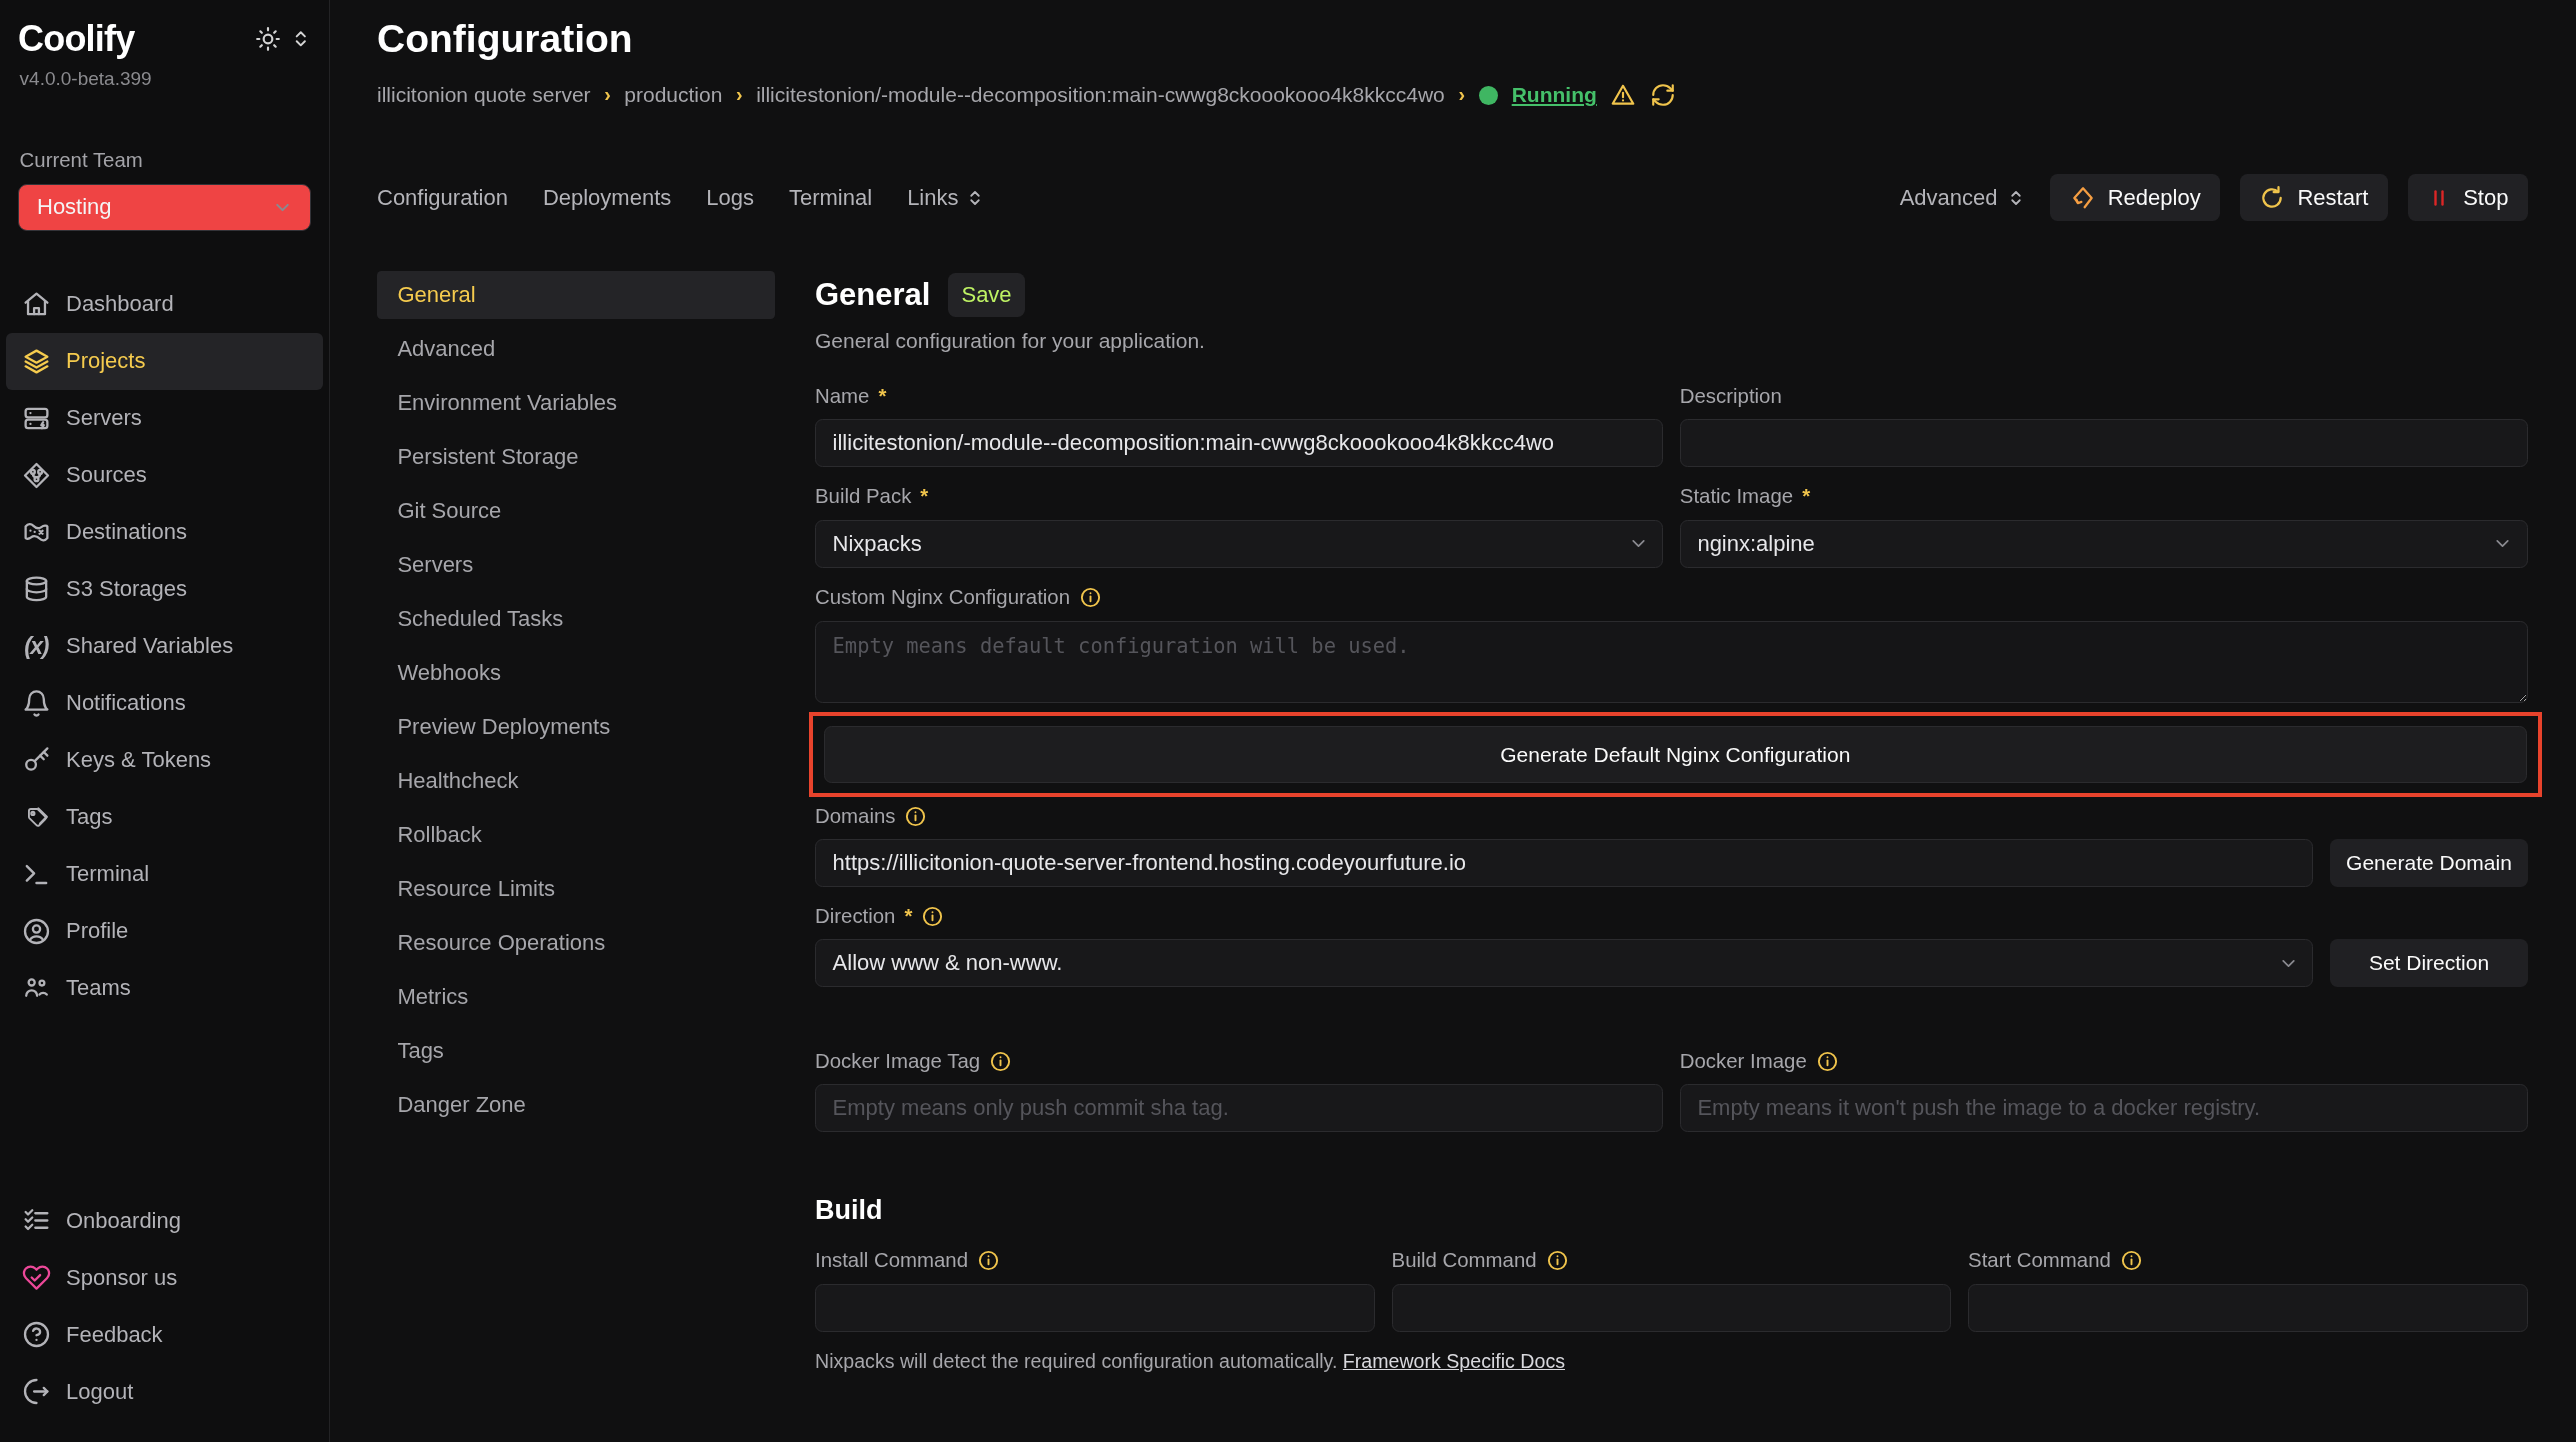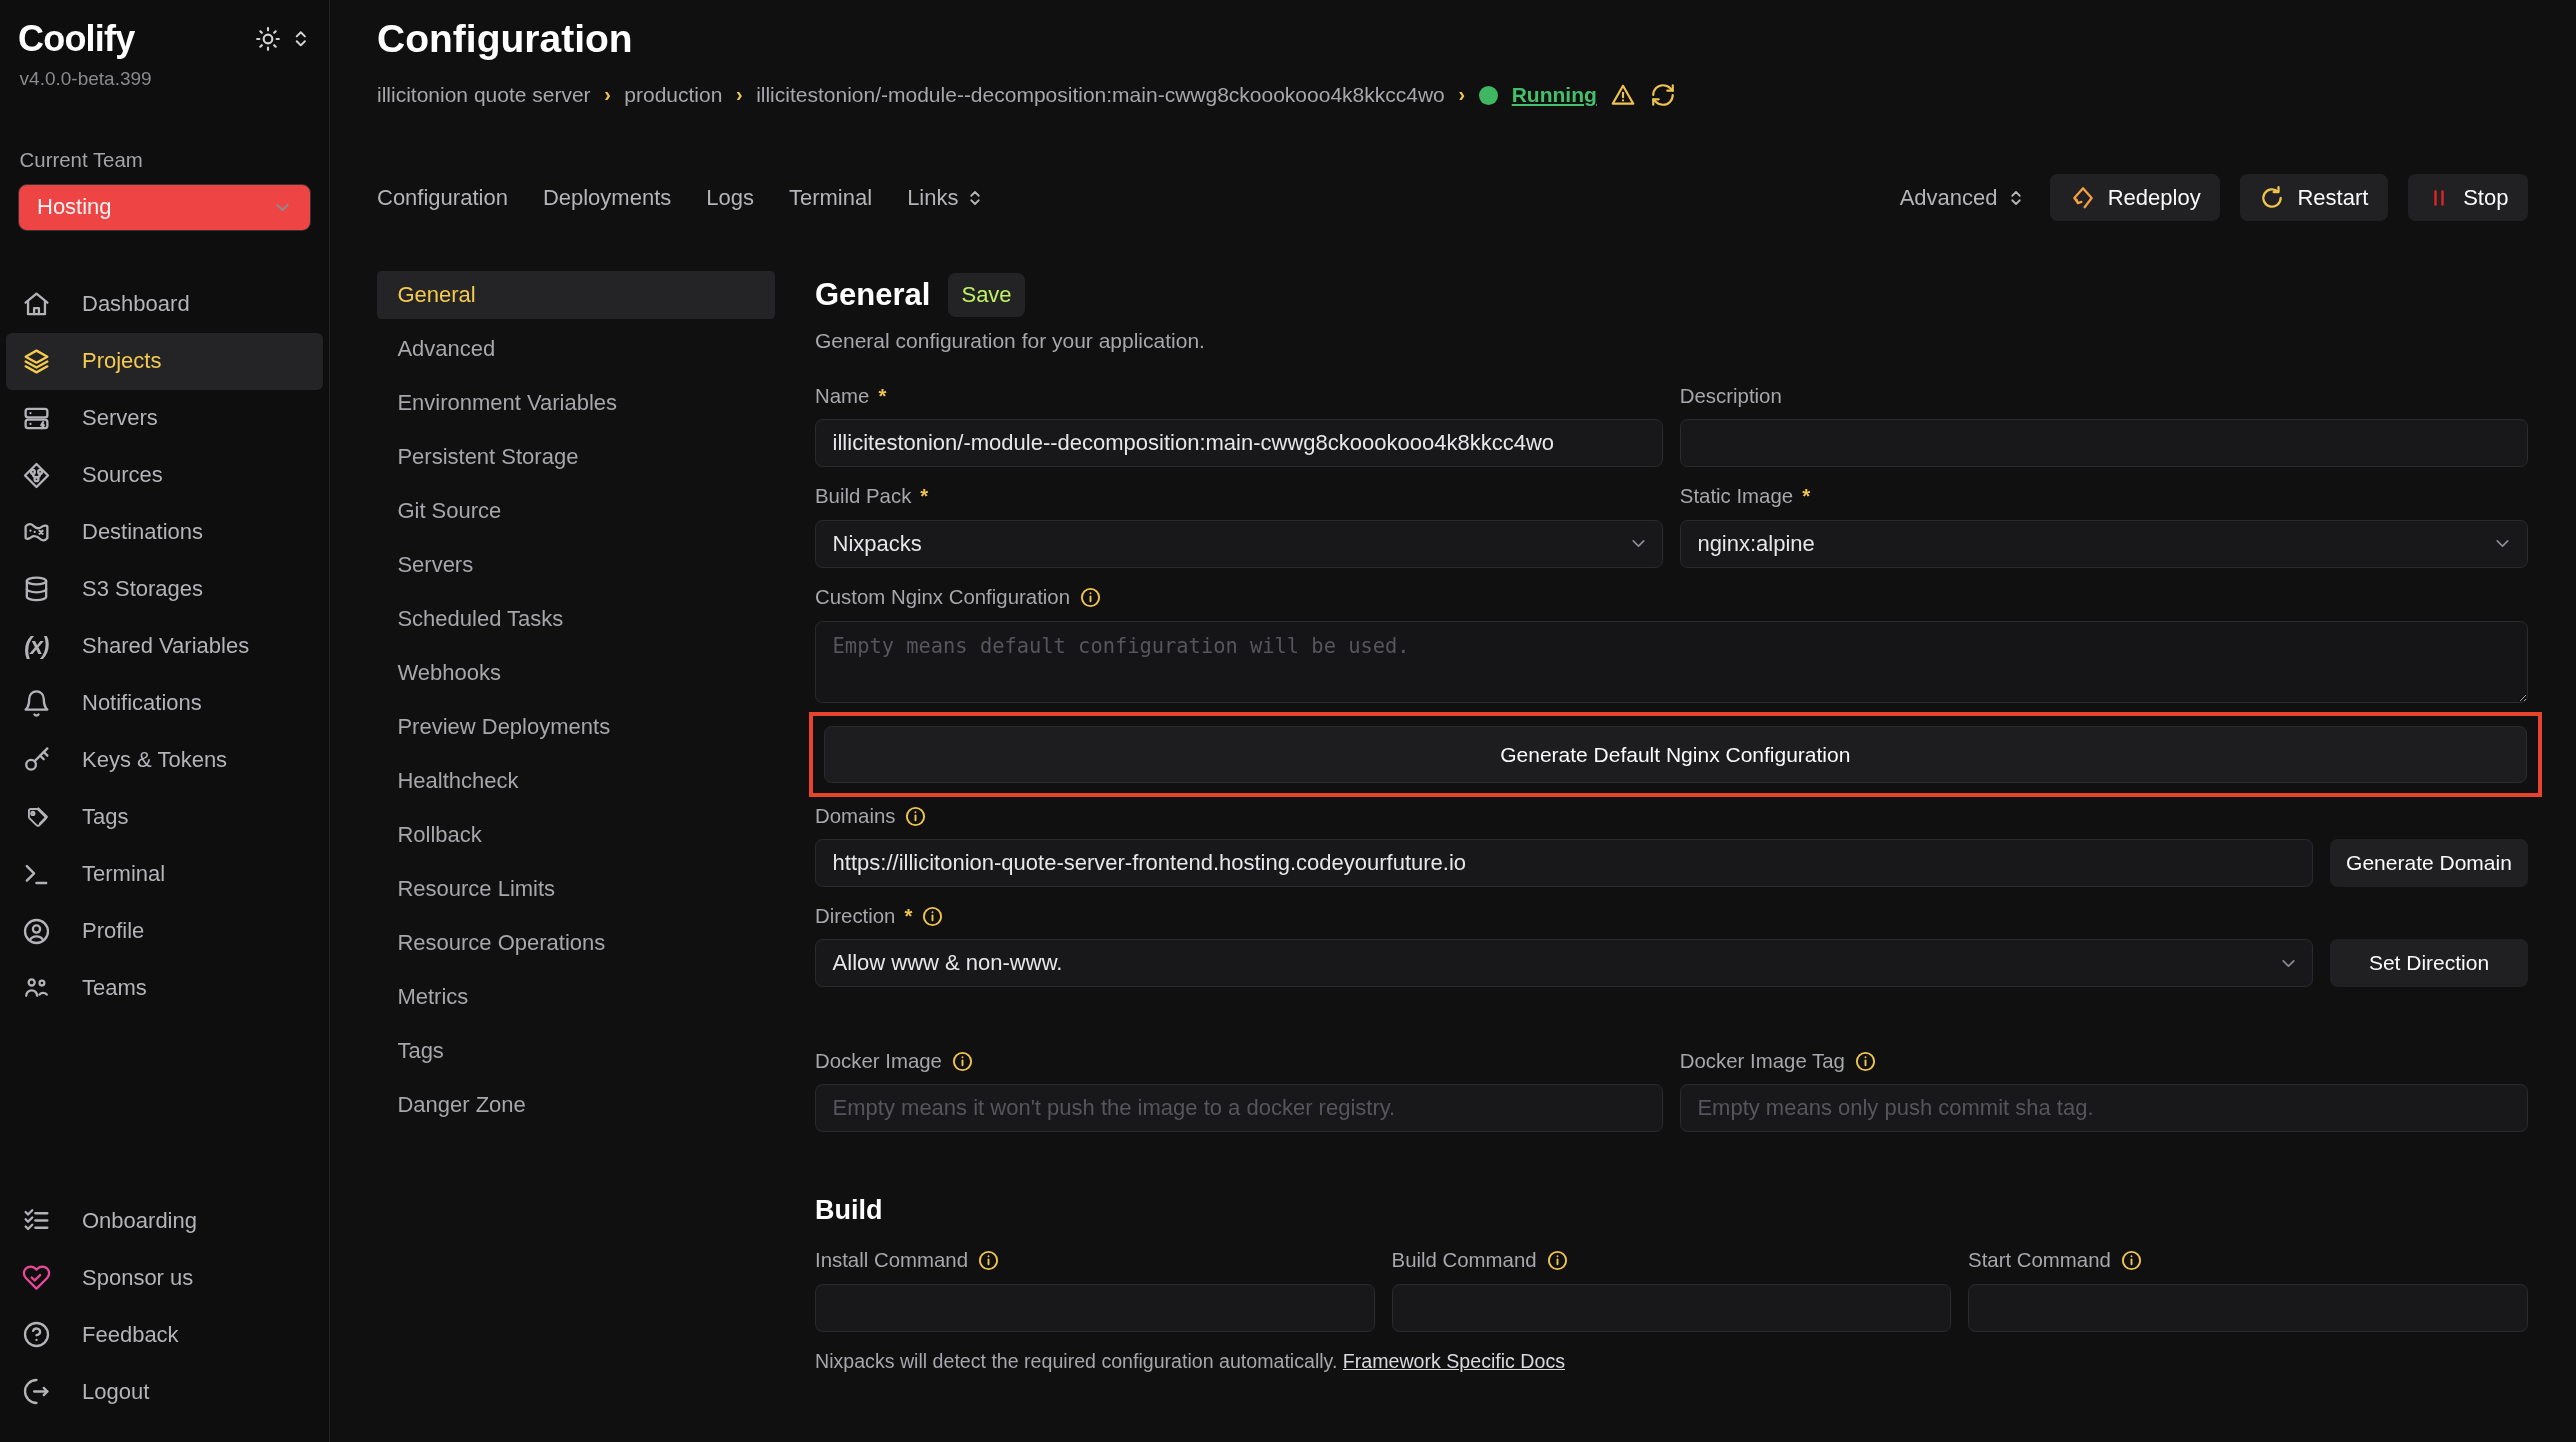--- a/index.html
+++ b/index.html
@@ -11,21 +11,21 @@
   .sidebar { width:330px; flex-shrink:0; background:#0e0e0f; border-right:1.5px solid #232325; display:flex; flex-direction:column; padding:21px 0 23px 0; }
   .logo-row { display:flex; align-items:flex-start; justify-content:space-between; padding:0 18px 0 18px; }
   .logo { font-size:36px; font-weight:bold; color:#ffffff; letter-spacing:-0.8px; line-height:1.0; }
   .logo-icons { display:flex; align-items:center; gap:10.6px; margin-top:4.5px; }
   .icon-btn { background:none; border:none; padding:0; cursor:pointer; color:#d4d4d4; display:flex; align-items:center; }
   .version { font-size:19px; color:#8a8a8e; padding:10.6px 18px 0 19.6px; }
   .team-label { font-size:20.4px; color:#a3a3a8; padding:59px 18px 0 19.6px; }
   .team-select { margin:12px 18px 0 18px; height:47px; background:#ef4444; border:1.5px solid #333338; border-radius:9px; display:flex; align-items:center; justify-content:space-between; padding:0 16.6px 0 18px; cursor:pointer; }
   .team-select span { font-size:22px; color:#f4f4f5; }
   .side-nav { margin-top:45px; flex:1; padding:0 6px; }
-  .side-item { display:flex; align-items:center; gap:31px; height:57px; padding:0 0 0 15px; color:#b3b3b8; font-size:22px; border-radius:6px; cursor:pointer; }
+  .side-item { display:flex; align-items:center; gap:15px; height:57px; padding:0 0 0 15px; color:#b3b3b8; font-size:22px; border-radius:6px; cursor:pointer; }
   .side-item .ic { width:30px; height:30px; display:flex; align-items:center; justify-content:center; flex-shrink:0; }
   .side-item.active { background:#242427; color:#f5cb4e; }
   .side-item.active .ic { color:#f5cb4e; }
   .side-footer { padding:0 6px; }
   .sponsor .ic { color:#ec4899; }
   .xvar { font-size:23px; font-weight:bold; font-style:italic; letter-spacing:-1.5px; }
 
   
   .main { flex:1; padding:16.6px 48px 0 47px; overflow:hidden; display:flex; flex-direction:column; }
   .page-title { font-size:39px; font-weight:bold; color:#ffffff; margin:0; line-height:1.15; }
@@ -511,43 +511,43 @@
                 </span>
             </div>
             <button class="side-btn">Set Direction</button>
           </div>
         </div>
 
         <div class="sect">
           <div class="grid2 row">
             <div>
               <div class="field-label">
+                <span>Docker Image Tag</span>
+                <span class="info-ic">
+                    <svg width="23" height="23" viewBox="0 0 24 24" fill="none" stroke="currentColor" stroke-width="2" stroke-linecap="round">
+                      <circle cx="12" cy="12" r="9"></circle>
+                      <path d="M12 11v5"></path>
+                      <path d="M12 7.5h.01"></path>
+                    </svg>
+                  </span>
+              </div>
+              <input class="tinput" type="text" placeholder="Empty means only push commit sha tag." style="">
+            </div>
+            <div>
+              <div class="field-label">
                 <span>Docker Image</span>
                 <span class="info-ic">
                     <svg width="23" height="23" viewBox="0 0 24 24" fill="none" stroke="currentColor" stroke-width="2" stroke-linecap="round">
                       <circle cx="12" cy="12" r="9"></circle>
                       <path d="M12 11v5"></path>
                       <path d="M12 7.5h.01"></path>
                     </svg>
                   </span>
               </div>
               <input class="tinput" type="text" placeholder="Empty means it won't push the image to a docker registry." style="">
-            </div>
-            <div>
-              <div class="field-label">
-                <span>Docker Image Tag</span>
-                <span class="info-ic">
-                    <svg width="23" height="23" viewBox="0 0 24 24" fill="none" stroke="currentColor" stroke-width="2" stroke-linecap="round">
-                      <circle cx="12" cy="12" r="9"></circle>
-                      <path d="M12 11v5"></path>
-                      <path d="M12 7.5h.01"></path>
-                    </svg>
-                  </span>
-              </div>
-              <input class="tinput" type="text" placeholder="Empty means only push commit sha tag." style="">
             </div>
           </div>
         </div>
 
         <div class="sect">
           <h3 class="h3">
               <span>Build</span>
             </h3>
           <div class="grid3" style="margin-top:23px;">
             <div>

